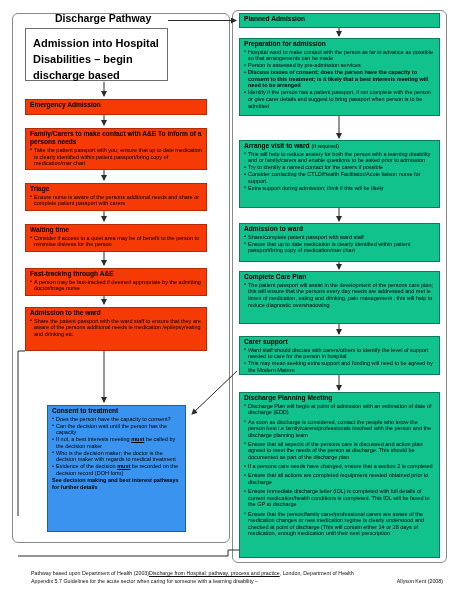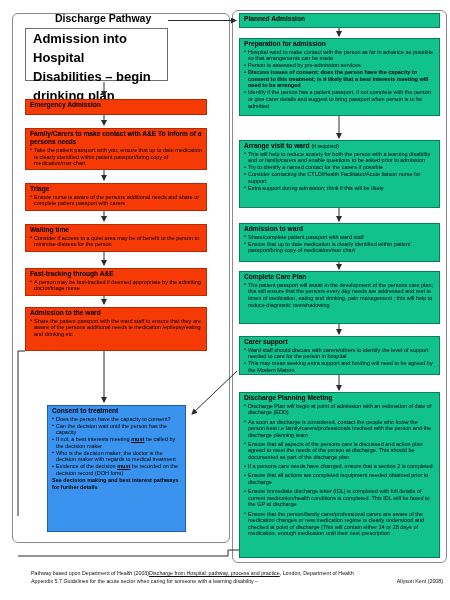--- a/index.html
+++ b/index.html
@@ -27,22 +27,22 @@
     padding-left: 29px;
   }
 
   .doc-shape {
     position: absolute;
     border: 1px solid #6d6d6d;
     background: #ffffff;
   }
   .doc-shape .doc-text {
     position: absolute;
-    left: 7px; top: 1px;
-    font-size: 13px;
+    left: 7px; top: 7px;
+    font-size: 11px;
     font-weight: bold;
     line-height: 1.45;
     color: #000;
   }
 
   .node {
     position: absolute;
     border: 1px solid #1c1c1c;
     color: #000;
     overflow: hidden;
@@ -102,21 +102,21 @@
 
 <div class="outline-box" style="left:12px; top:13px; width:218px; height:530px;"></div>
 
 <div class="outline-box" style="left:232px; top:10px; width:215px; height:553px;"></div>
 
 <div class="title" style="left:26px; top:12px;">Discharge Pathway</div>
 
 <div class="doc-shape" style="left:25px; top:28px; width:143px; height:53px; border-radius:0 0 0 0;">
   <div class="doc-text">
     <div>Admission into Hospital</div>
-    <div>Disabilities – begin drinking plan</div>
+    <div>Disabilities – begin discharge based</div>
   </div>
 </div>
 
 <div class="node red" style="left:25px; top:99px; width:182px; height:16px;">
   <span class="hd">Emergency Admission</span>
 </div>
 
 <div class="node red" style="left:25px; top:128px; width:182px; height:42px;">
   <span class="hd">Family/Carers to make contact with A&amp;E To inform of a persons needs</span>
   <ul>

